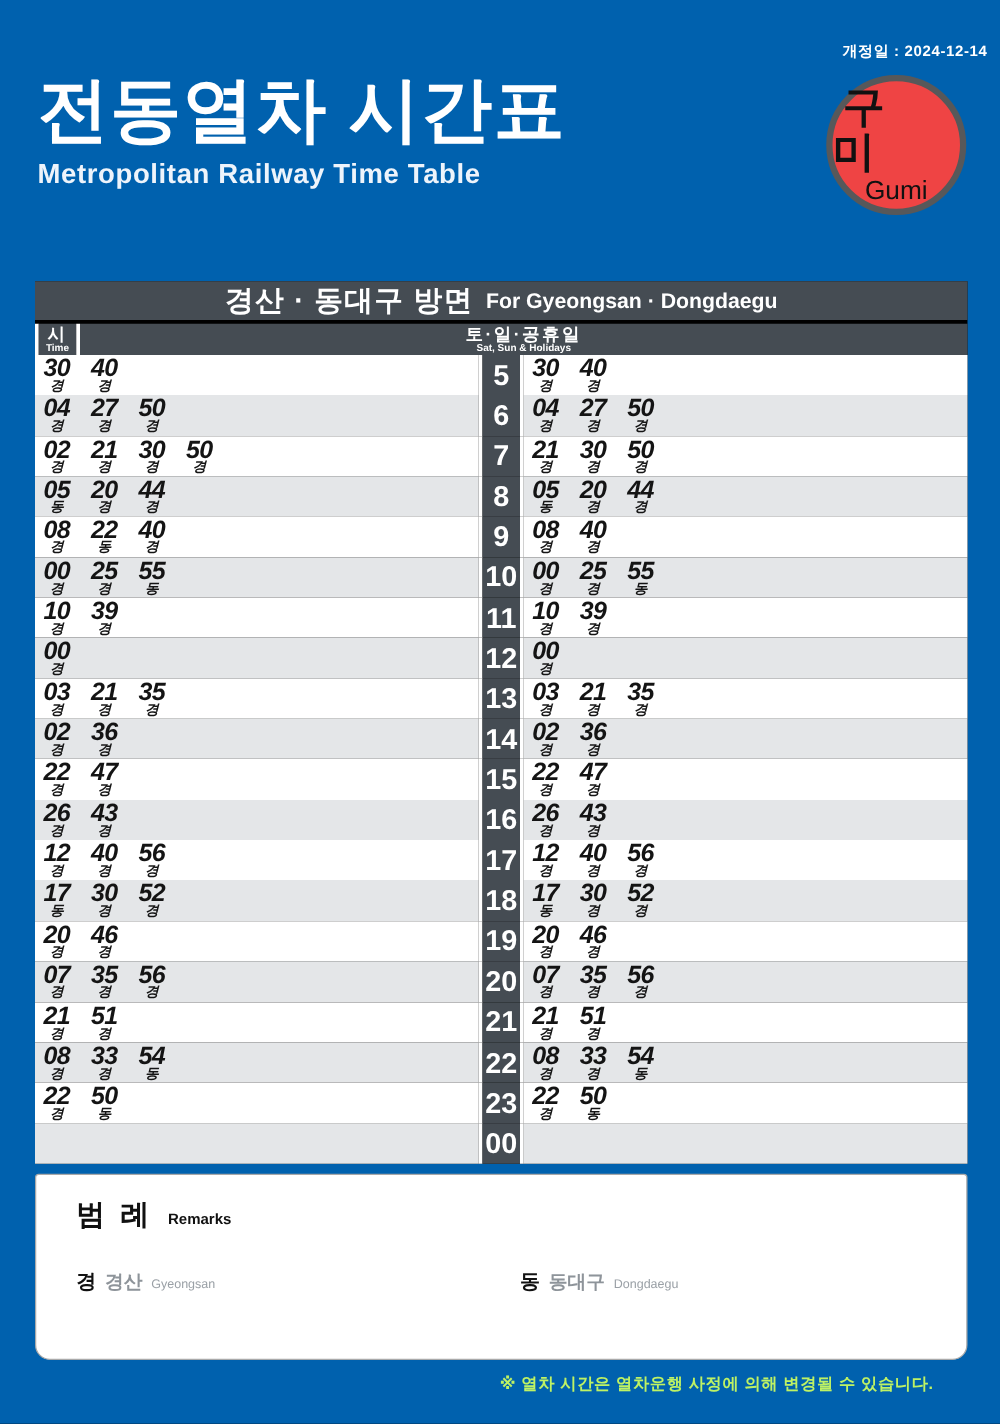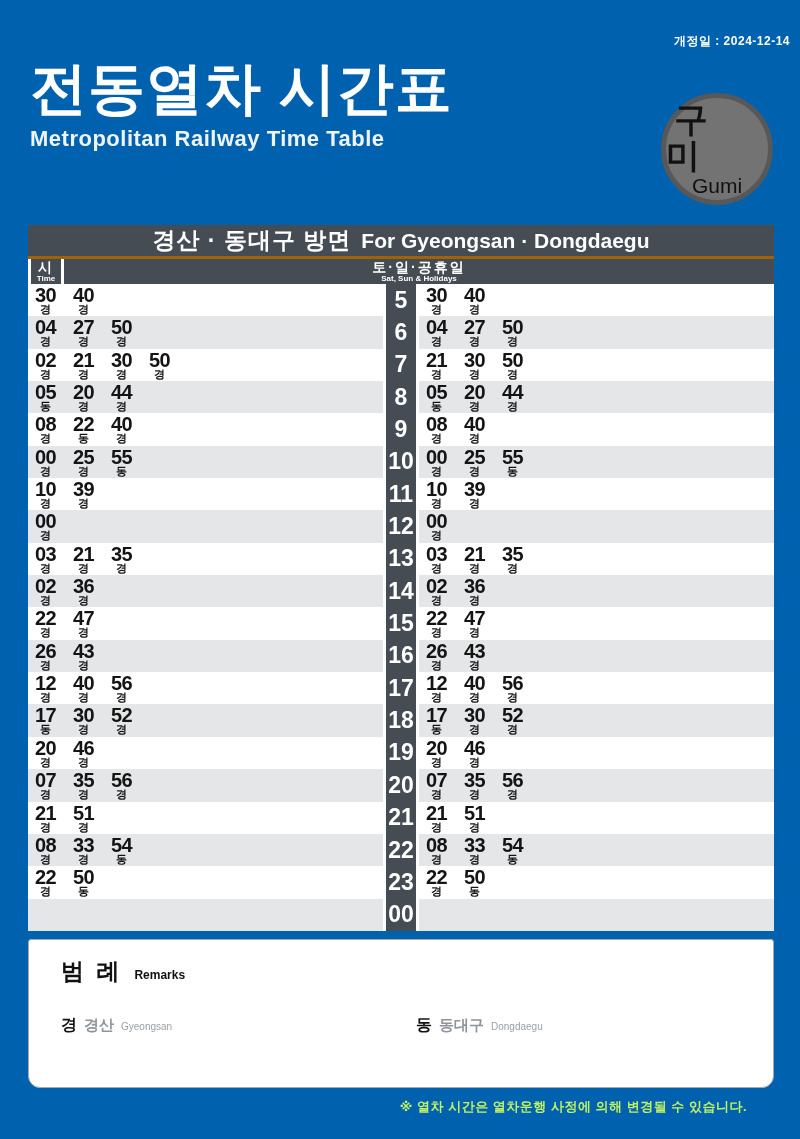--- a/index.html
+++ b/index.html
@@ -14,47 +14,47 @@
     position:absolute;top:33px;right:10px;
     color:#ffffff;font-size:12px;font-weight:bold;letter-spacing:0.5px;
   }
   .title-block{position:absolute;left:30px;top:52px;color:#ffffff;}
   .title-block h1{
     margin:0;font-size:57px;font-weight:800;letter-spacing:1px;line-height:72px;
   }
   .subtitle{font-size:22px;font-weight:bold;color:#eef4fb;margin-top:2px;letter-spacing:0.5px;}
   .badge{
     position:absolute;left:661px;top:60px;width:102px;height:102px;
-    background:#737373;border:5px solid #57585a;border-radius:50%;
-    display:flex;flex-direction:column;align-items:center;justify-content:center;margin-top:33px;
+    background:#ef4444;border:5px solid #57585a;border-radius:50%;
+    display:flex;flex-direction:column;align-items:center;justify-content:center;
   }
   .badge-kr{font-size:34px;font-weight:800;color:#111;letter-spacing:8px;text-indent:8px;line-height:36px;}
   .badge-en{font-size:21px;font-weight:normal;color:#111;margin-top:1px;}
   
-  .table-card{position:absolute;left:28px;top:225px;width:746px;background:#a16207;}
+  .table-card{position:absolute;left:28px;top:225px;width:746px;background:#000000;}
   .dir-header{
     height:31px;background:#454c53;color:#fff;
     display:flex;align-items:center;justify-content:center;gap:10px;
     margin-bottom:3px;
   }
   .dir-kr{font-size:23px;font-weight:800;letter-spacing:1px;}
-  .dir-en{font-size:21px;font-weight:bold;}
+  .dir-en{font-size:17px;font-weight:bold;}
   .col-header{display:flex;height:25px;}
   .ch{
     background:#454c53;color:#fff;display:flex;flex-direction:column;
     align-items:center;justify-content:center;
   }
   .ch-kr{font-size:14px;font-weight:bold;line-height:14px;letter-spacing:2px;}
   .ch-en{font-size:8px;line-height:9px;font-weight:bold;}
   .ch.wd{width:355px;}
   .ch.time{width:30px;}
   .ch.hd{flex:1;}
   .sp{width:3px;background:#ffffff;}
   .trow{display:flex;height:32.35px;}
-  .tcell{width:355px;background:#ffffff;display:flex;padding-left:4px;box-sizing:border-box;}
+  .tcell{width:355px;background:#ffffff;display:flex;padding-left:4px;box-sizing:border-box;font-style:italic;}
   .tcell.hdcell{flex:1;width:auto;}
   .trow:nth-child(even) .tcell{background:#e4e6e8;}
   .hour{
     width:30px;background:#454c53;color:#ffffff;
     font-size:23px;font-weight:bold;
     display:flex;align-items:center;justify-content:center;
   }
   .entry{width:38px;display:flex;flex-direction:column;padding-top:2px;box-sizing:border-box;}
   .entry .min{
     font-size:20px;font-weight:bold;color:#141414;line-height:18px;

